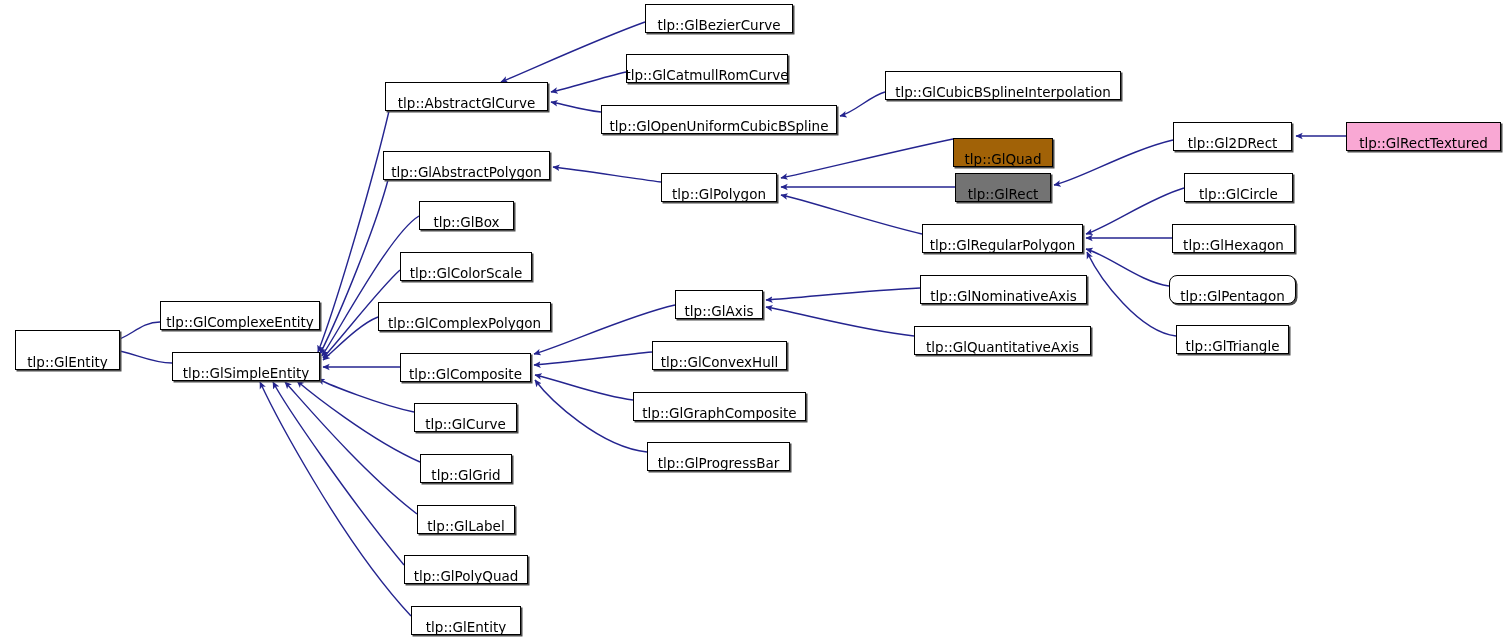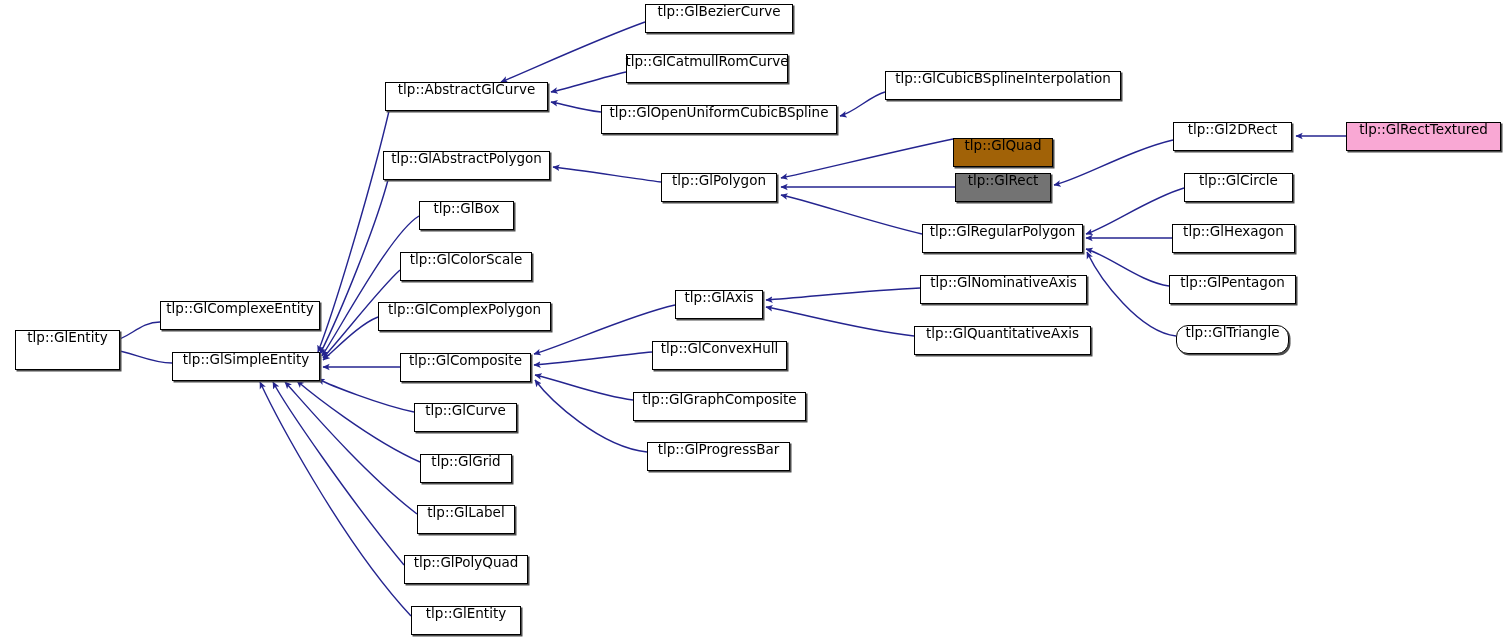--- a/index.html
+++ b/index.html
@@ -15,21 +15,21 @@
   #edges{position:absolute;left:0;top:0;width:1507px;height:639px;}
   .node{
     position:absolute;
     box-sizing:border-box;
     border:1px solid #000000;
     background:#ffffff;
     color:#000000;
     font-size:13.5px;
     line-height:1;
     display:flex;
-    align-items:flex-start;
+    align-items:flex-end;
     justify-content:center;
     white-space:nowrap;
     box-shadow:1.5px 1.5px 0 0 #4d4d4d;
     z-index:5;
     letter-spacing:0px;
   }
   .node .lbl{pointer-events:none;}
 </style>
 </head>
 <body>
@@ -161,22 +161,22 @@
     </div>
     <div class="node" style="left: 1173px; top: 122px; width: 119px; height: 29px; border-color: rgb(0, 0, 0); background: rgb(255, 255, 255); color: rgb(0, 0, 0); box-shadow: rgb(77, 77, 77) 1.5px 1.5px 0px 0px;">
       <span class="lbl">tlp::Gl2DRect</span>
     </div>
     <div class="node" style="left: 1184px; top: 173px; width: 109px; height: 29px; border-color: rgb(0, 0, 0); background: rgb(255, 255, 255); color: rgb(0, 0, 0); box-shadow: rgb(77, 77, 77) 1.5px 1.5px 0px 0px;">
       <span class="lbl">tlp::GlCircle</span>
     </div>
     <div class="node" style="left: 1172px; top: 224px; width: 123px; height: 29px; border-color: rgb(0, 0, 0); background: rgb(255, 255, 255); color: rgb(0, 0, 0); box-shadow: rgb(77, 77, 77) 1.5px 1.5px 0px 0px;">
       <span class="lbl">tlp::GlHexagon</span>
     </div>
-    <div class="node" style="left: 1169px; top: 275px; width: 127px; height: 29px; border-color: rgb(0, 0, 0); background: rgb(255, 255, 255); color: rgb(0, 0, 0); box-shadow: rgb(77, 77, 77) 1.5px 1.5px 0px 0px;">
+    <div class="node" style="left: 1169px; top: 275px; width: 127px; height: 29px; border-color: rgb(0, 0, 0); background: rgb(255, 255, 255); color: rgb(0, 0, 0); box-shadow: rgb(77, 77, 77) 1.5px 1.5px 0px 0px; border-radius: 8px;">
       <span class="lbl">tlp::GlPentagon</span>
     </div>
-    <div class="node" style="left: 1176px; top: 325px; width: 113px; height: 29px; border-color: rgb(0, 0, 0); background: rgb(255, 255, 255); color: rgb(0, 0, 0); box-shadow: rgb(77, 77, 77) 1.5px 1.5px 0px 0px; border-radius: 12px;">
+    <div class="node" style="left: 1176px; top: 325px; width: 113px; height: 29px; border-color: rgb(0, 0, 0); background: rgb(255, 255, 255); color: rgb(0, 0, 0); box-shadow: rgb(77, 77, 77) 1.5px 1.5px 0px 0px;">
       <span class="lbl">tlp::GlTriangle</span>
     </div>
     <div class="node" style="left: 1346px; top: 122px; width: 155px; height: 29px; border-color: rgb(0, 0, 0); background: #f9a8d4; color: rgb(0, 0, 0); box-shadow: rgb(77, 77, 77) 1.5px 1.5px 0px 0px;">
       <span class="lbl">tlp::GlRectTextured</span>
     </div>
   </div>
 
 </body></html>

